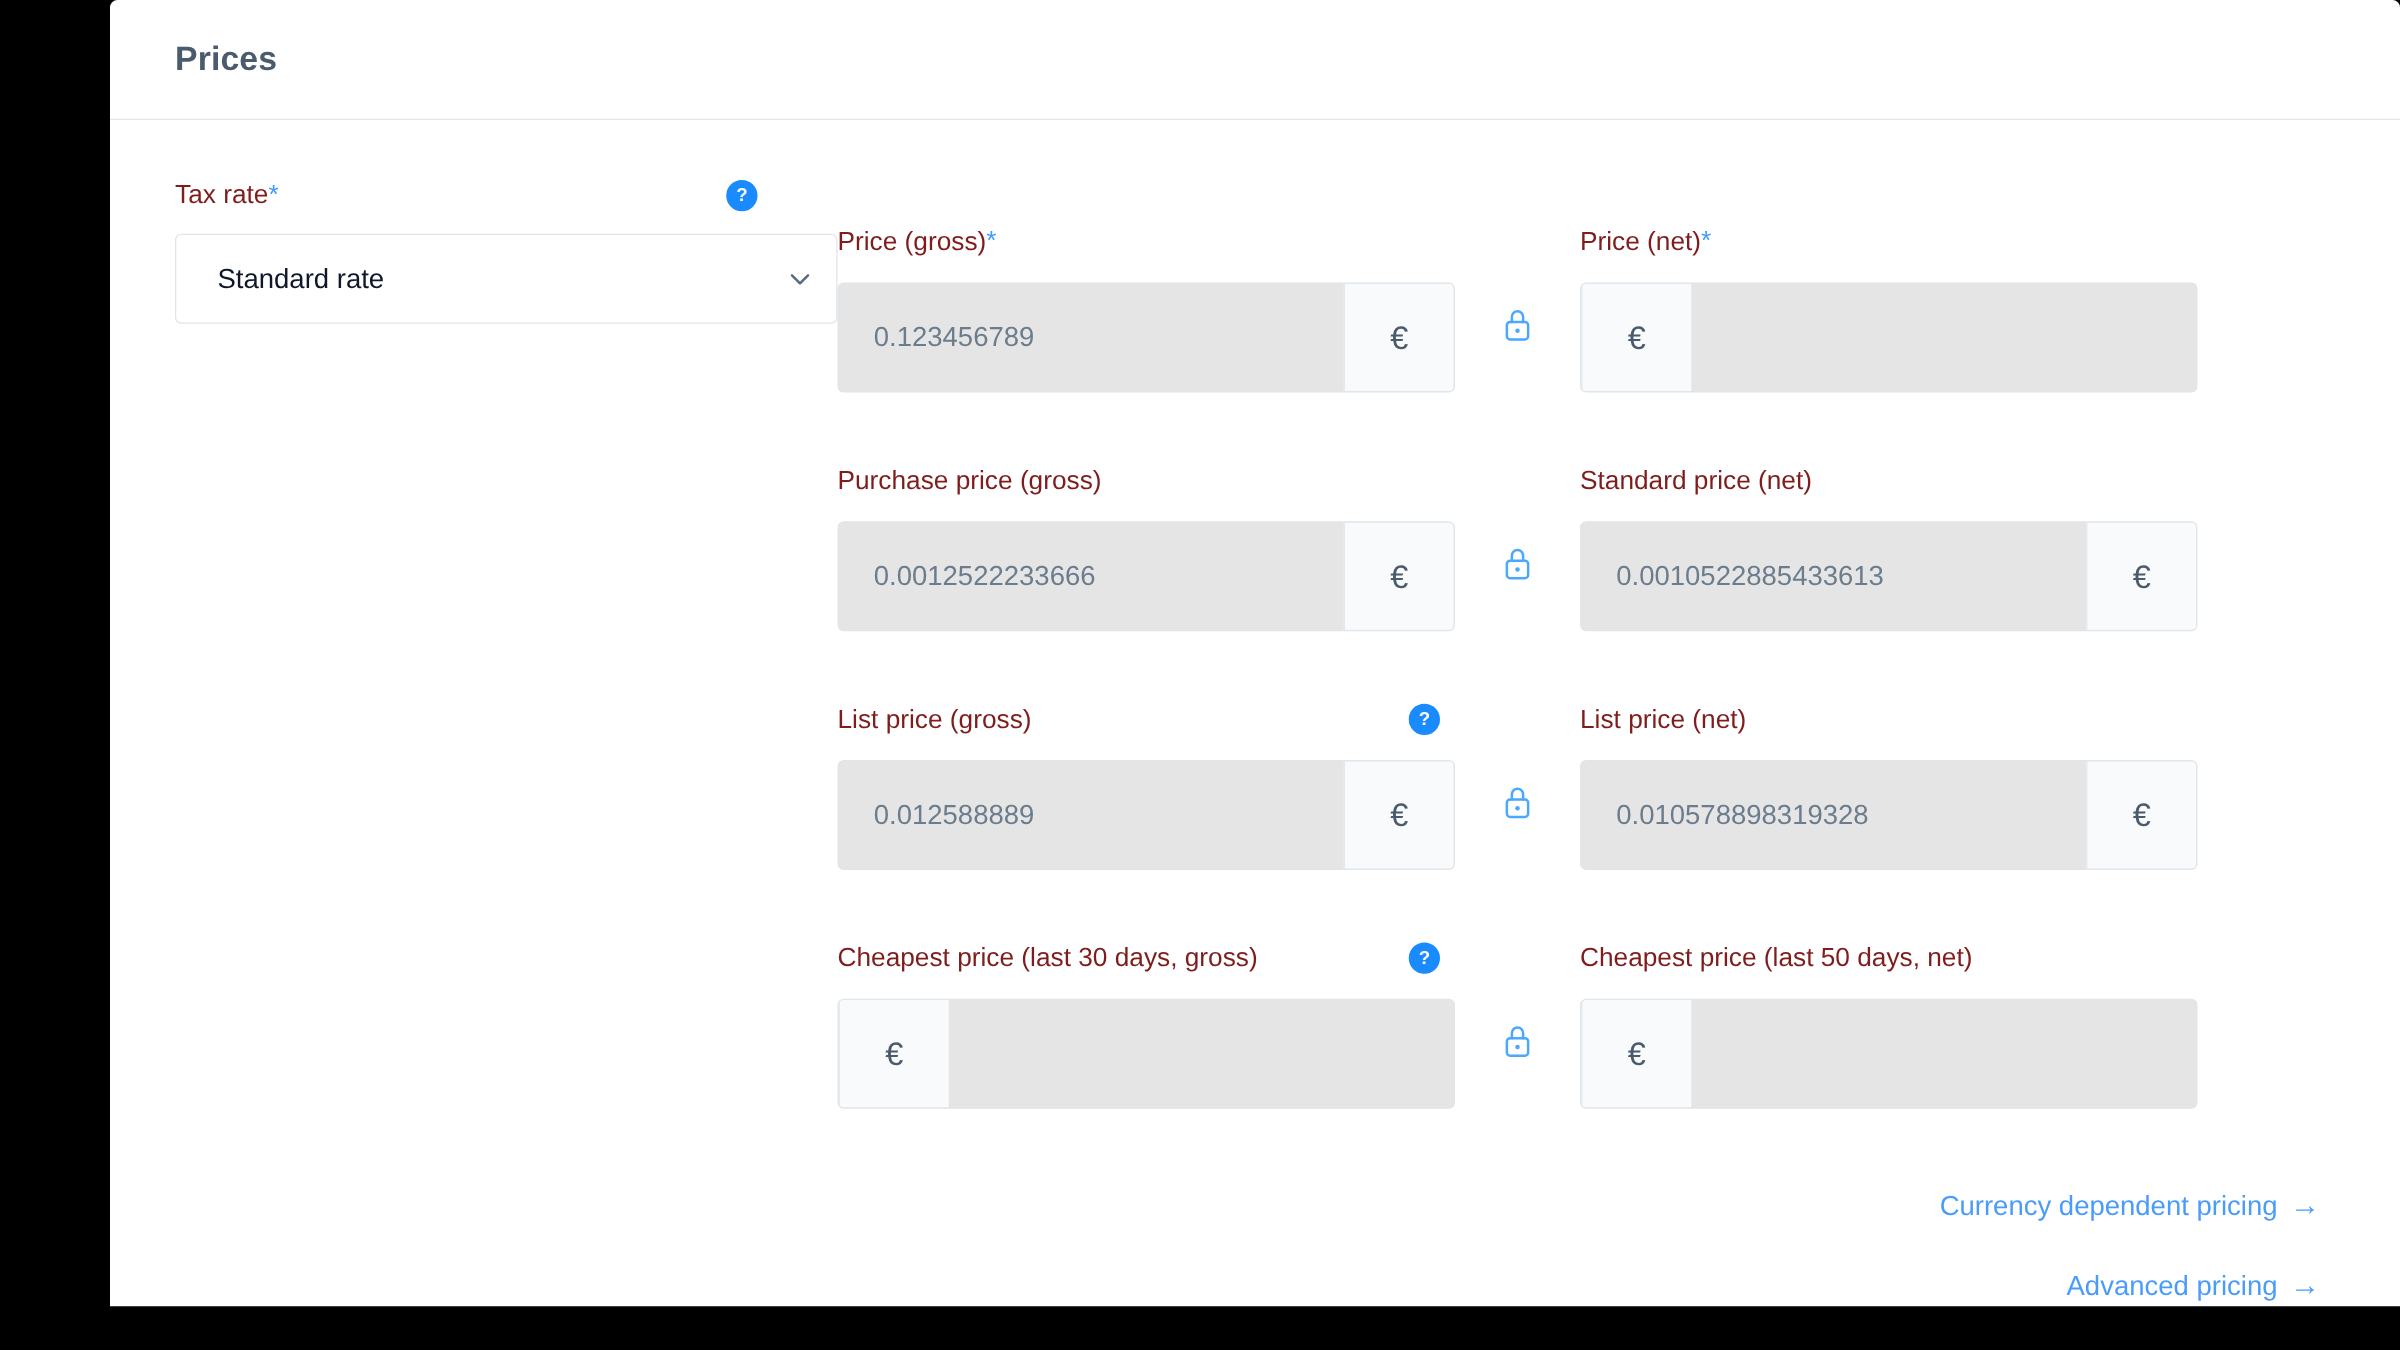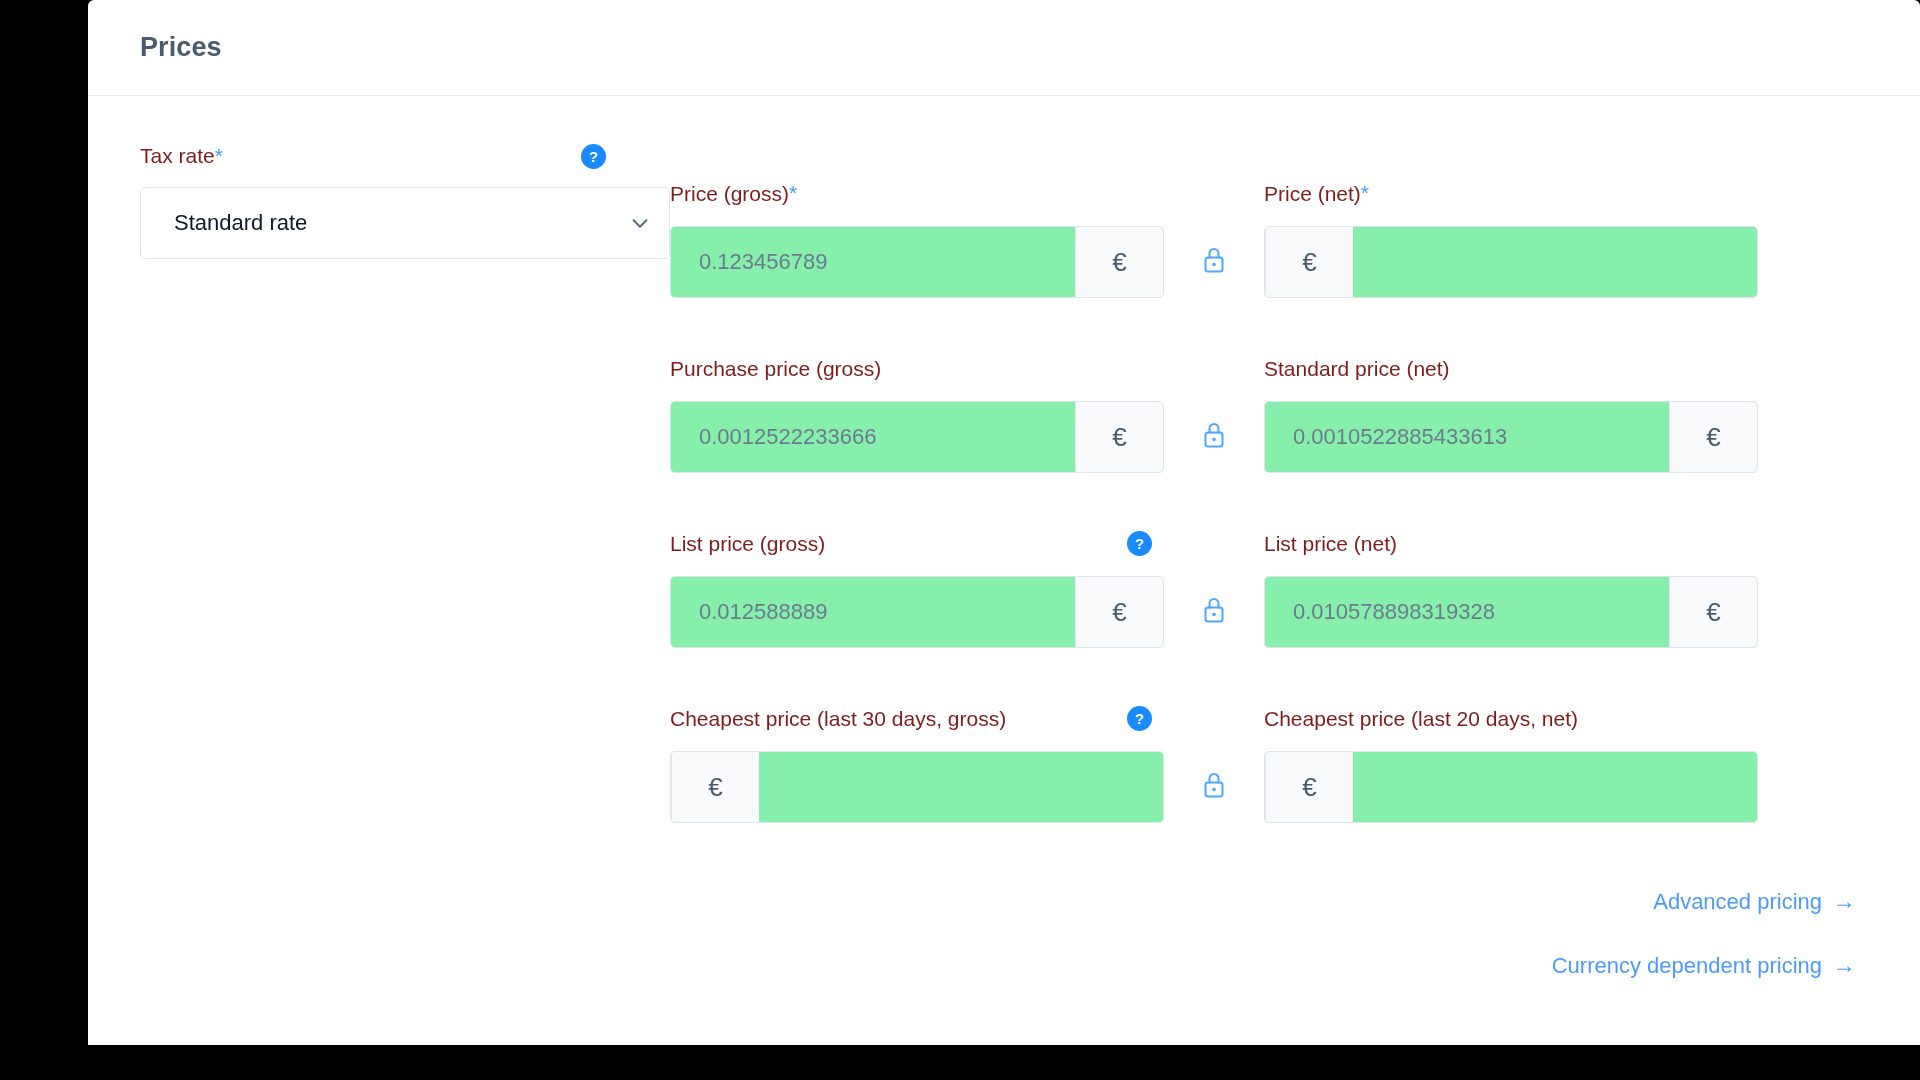--- a/index.html
+++ b/index.html
@@ -137,25 +137,25 @@
     justify-content: space-between;
     height: 26px;
     margin-bottom: 20px;
     padding-right: 12px;
   }
   .label-line.no-icon { justify-content: flex-start; }
 
   .input-combo {
     display: flex;
     width: 494px;
-    height: 72px;
+    height: 88px;
     border: 1px solid #dfe5ea;
     border-radius: 5px;
     overflow: hidden;
-    background: #86efac;
+    background: #e5e5e5;
   }
   .input-field {
     flex: 1;
     border: none;
     outline: none;
     background: transparent;
     font-family: "Liberation Sans", sans-serif;
     font-size: 22px;
     color: #6b7c8d;
     padding: 0 18px 0 28px;
@@ -340,34 +340,34 @@
             </div>
             <div class="lock-cell">
               <svg class="lock-icon" viewBox="0 0 24 28" fill="none" stroke="currentColor" stroke-width="2" stroke-linecap="round" stroke-linejoin="round">
                 <rect x="3.5" y="11.5" width="17" height="14" rx="2.5"></rect>
                 <path d="M7.5 11.5 V7.5 a4.5 4.5 0 0 1 9 0 V11.5"></path>
                 <circle cx="12" cy="18.5" r="1.8" fill="currentColor" stroke="none"></circle>
               </svg>
             </div>
             <div class="price-group">
               <div class="label-line no-icon">
-                <span class="field-label">Cheapest price (last 20 days, net)</span>
+                <span class="field-label">Cheapest price (last 50 days, net)</span>
               </div>
               <div class="input-combo">
                 <span class="input-suffix">€</span>
               </div>
             </div>
           </div>
 
           <div class="links">
             <a class="link-item">
-              <span>Advanced pricing</span><span class="arrow">→</span>
+              <span>Currency dependent pricing</span><span class="arrow">→</span>
             </a>
             <a class="link-item">
-              <span>Currency dependent pricing</span><span class="arrow">→</span>
+              <span>Advanced pricing</span><span class="arrow">→</span>
             </a>
           </div>
 
         </div>
       </div>
     </div>
   </div>
 </div>
 
 </body></html>

